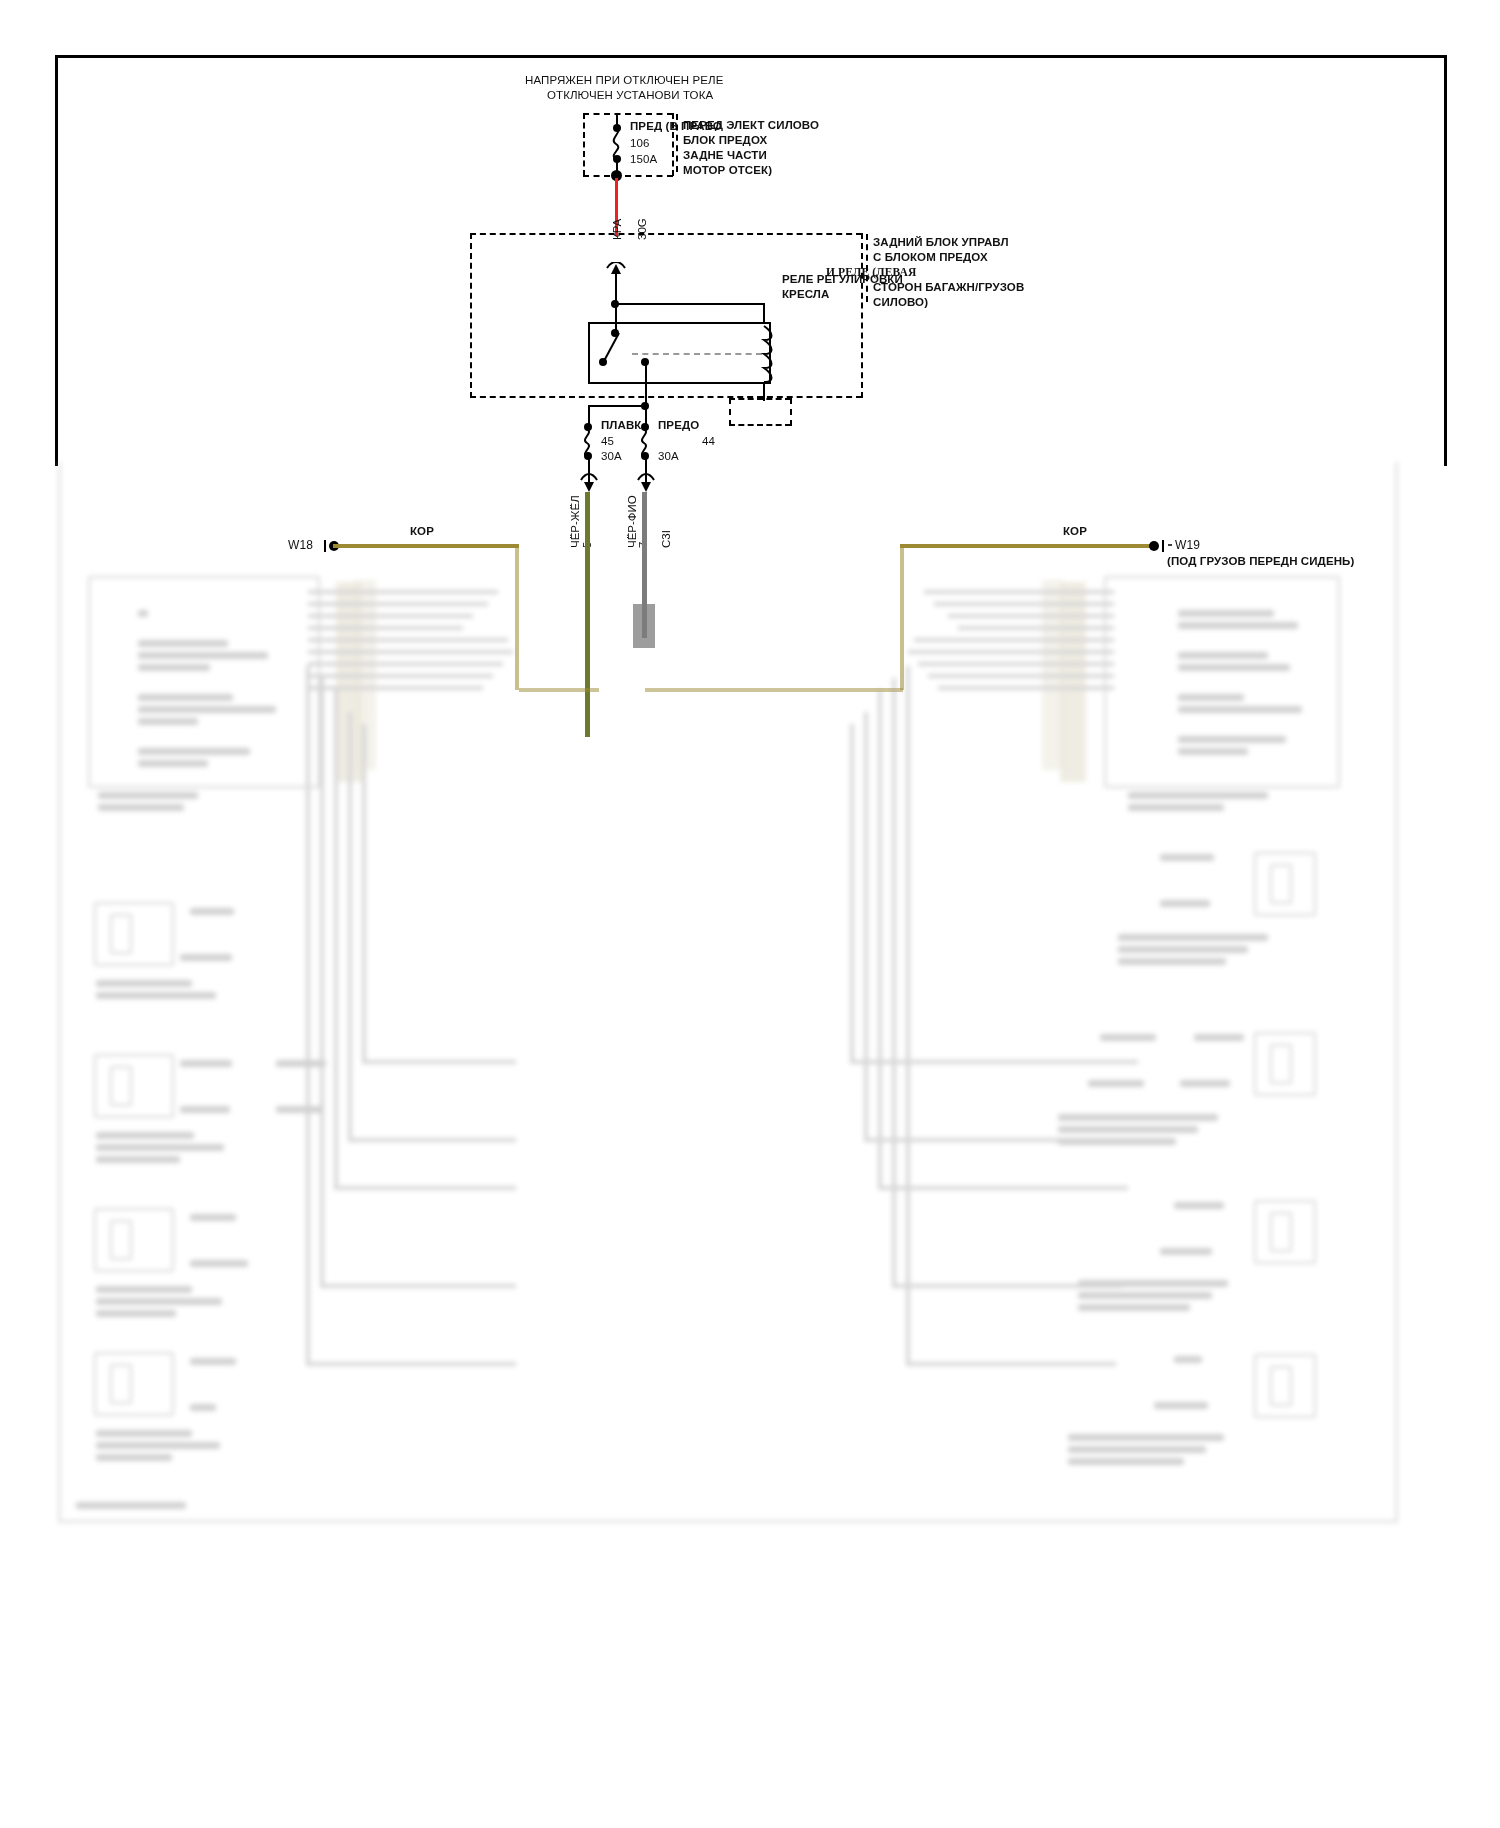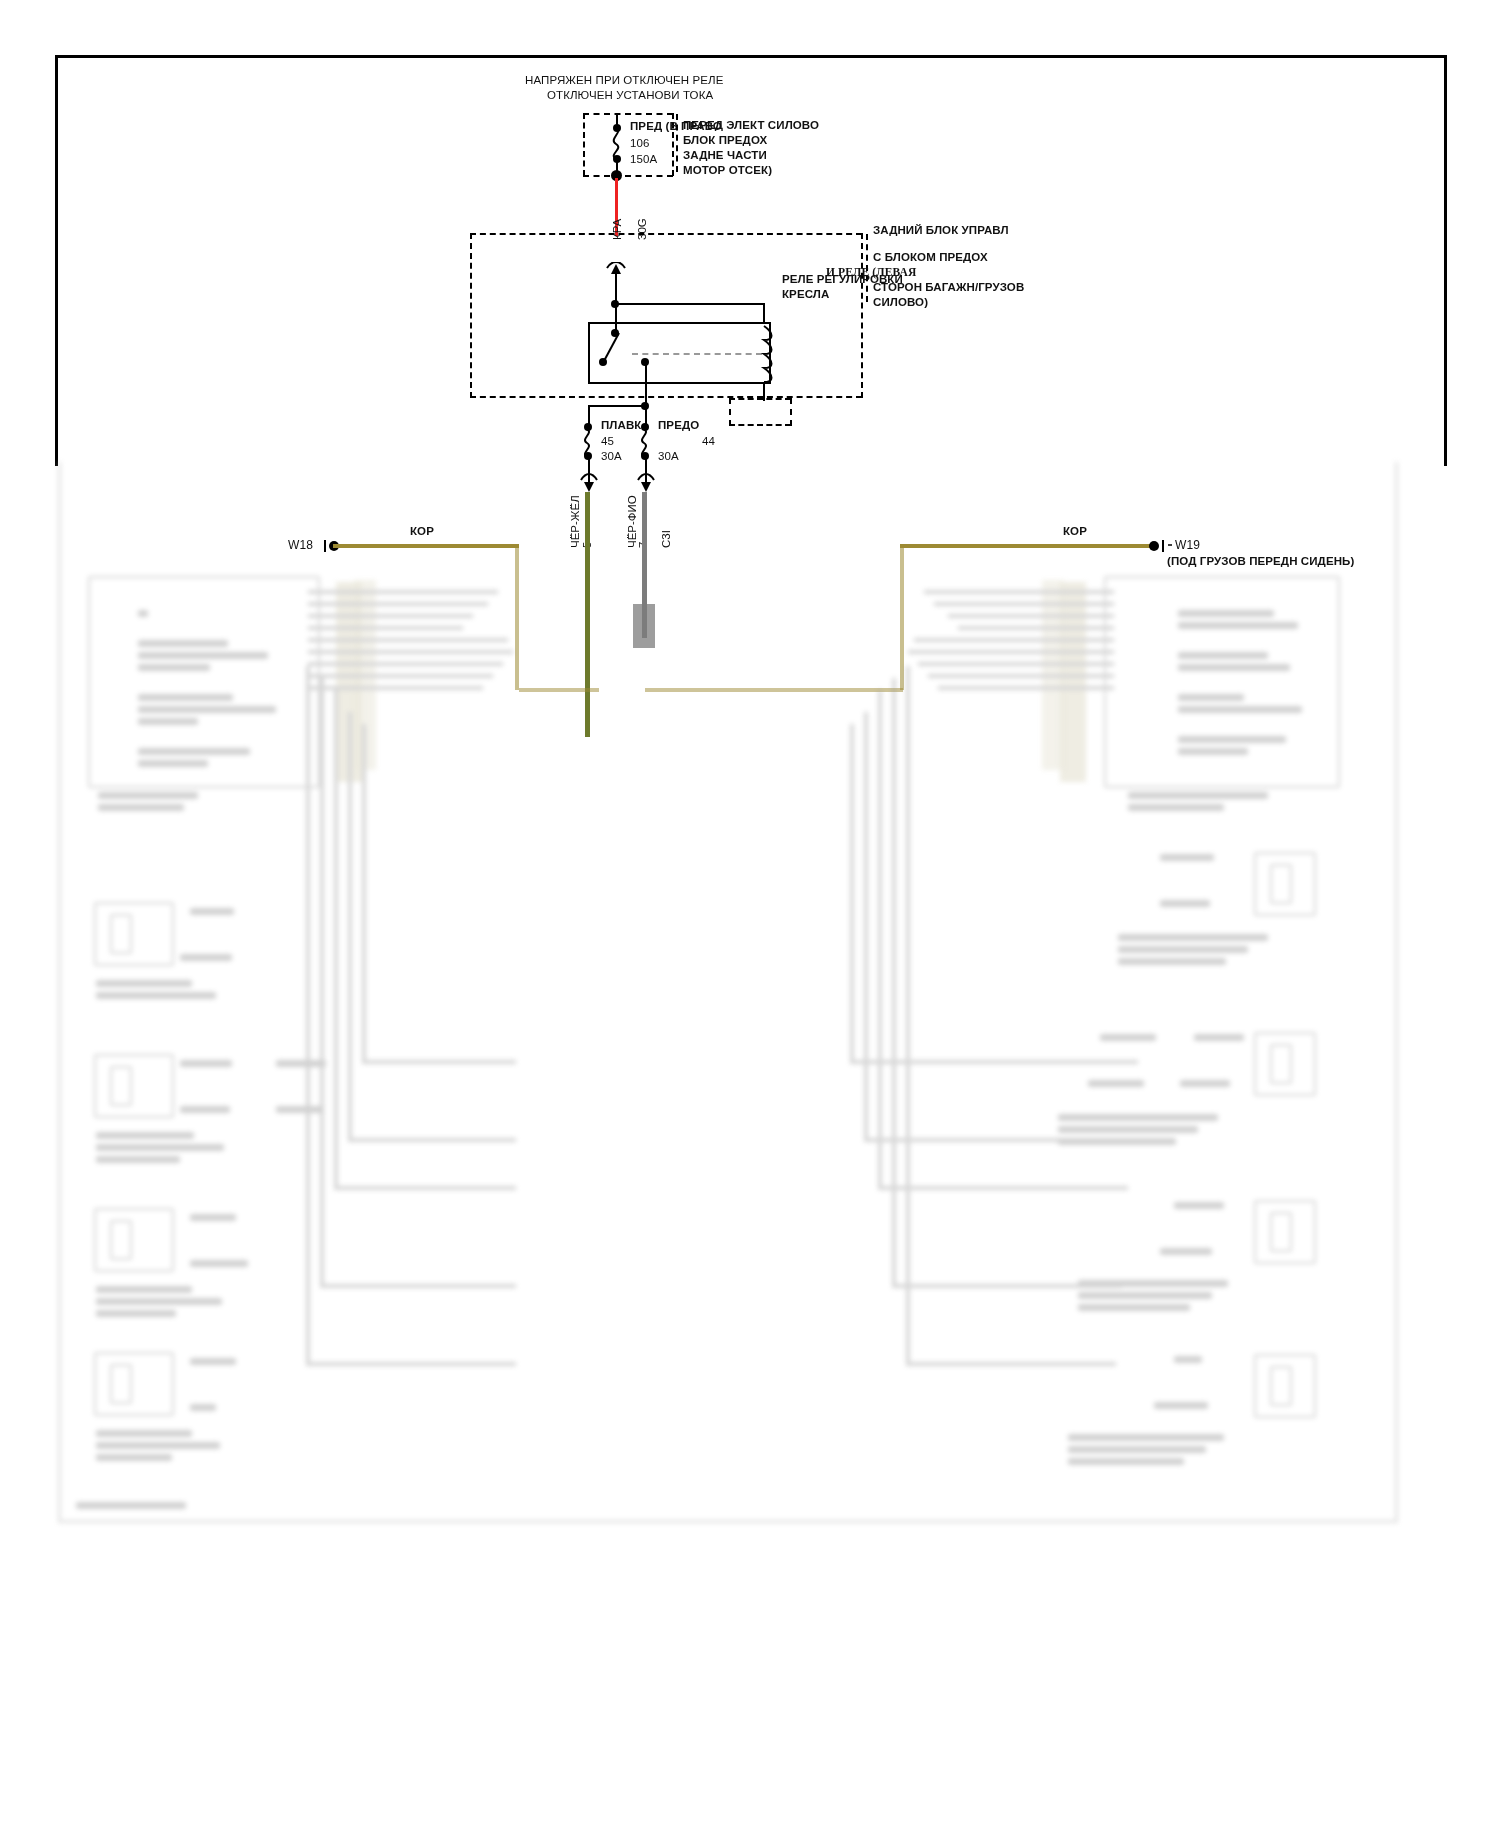--- a/index.html
+++ b/index.html
@@ -85,21 +85,21 @@
     <line x1="12" y1="24" x2="12" y2="4" stroke="#000" stroke-width="2"></line>
     <polygon points="12,2 7,12 17,12" fill="#000"></polygon>
   </svg>
 
   <div class="dash-h" style="left:470px;top:233px;width:392px;"></div>
   <div class="dash-v" style="left:470px;top:233px;height:165px;"></div>
   <div class="dash-v" style="left:861px;top:233px;height:165px;"></div>
   <div class="dash-h" style="left:470px;top:396px;width:392px;"></div>
 
   <div class="dash-v" style="left:866px;top:234px;height:68px;"></div>
-  <div class="txt b" style="left:873px;top:224px;">ЗАДНИЙ БЛОК УПРАВЛ</div>
+  <div class="txt b" style="left:873px;top:236px;">ЗАДНИЙ БЛОК УПРАВЛ</div>
   <div class="txt b" style="left:873px;top:251px;">С БЛОКОМ ПРЕДОХ</div>
   <div class="txt b" style="left:826px;top:266px;font-family:Liberation Serif, serif;">И РЕЛЕ (ЛЕВАЯ</div>
   <div class="txt b" style="left:873px;top:281px;">СТОРОН БАГАЖН/ГРУЗОВ</div>
   <div class="txt b" style="left:873px;top:296px;">СИЛОВО)</div>
 
   <div class="box" style="left:588px;top:322px;width:183px;height:62px;"></div>
 
   <div class="ln v" style="left:615px;top:282px;height:22px;"></div>
   <div class="dot" style="left:611px;top:300px;"></div>
   <div class="ln h" style="left:615px;top:303px;width:150px;"></div>

